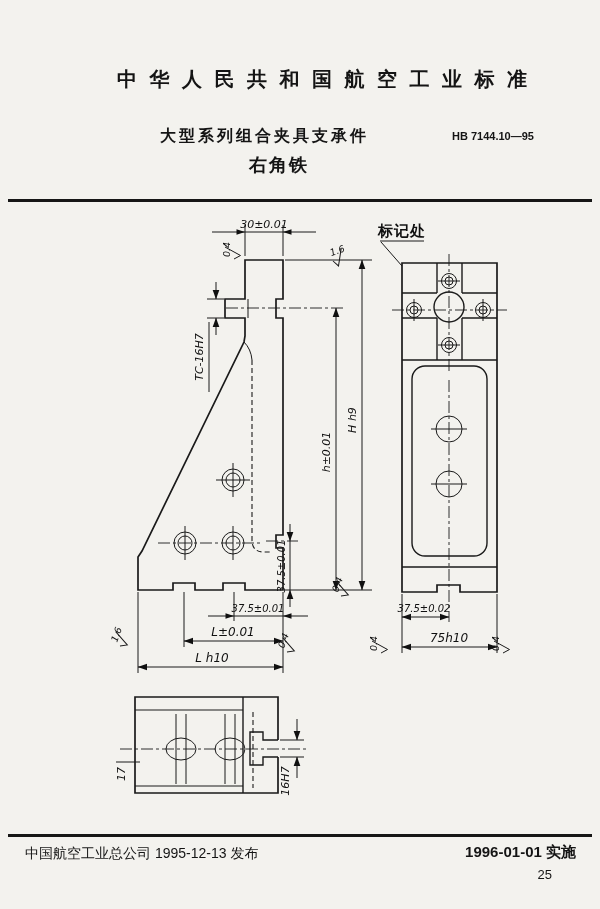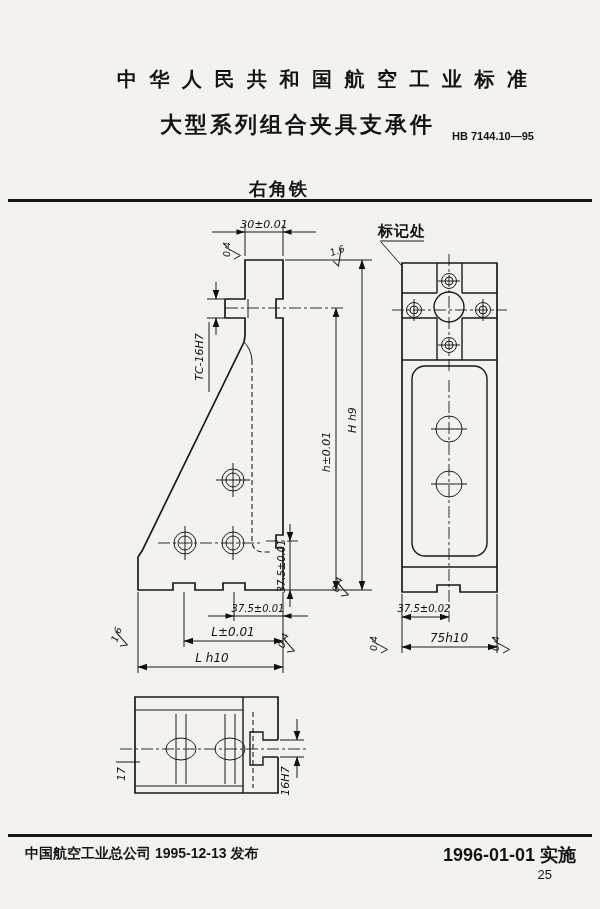--- a/index.html
+++ b/index.html
@@ -3,27 +3,27 @@
 <meta charset="utf-8">
 <style>
   html,body { margin:0; padding:0; background:#d8d8d4; }
   .page {
     position:relative; width:600px; height:909px; margin:0 auto;
     background:#f3f2ee; color:#141414; overflow:hidden;
     font-family:"Liberation Sans", sans-serif;
   }
   .abs { position:absolute; white-space:nowrap; }
   .std-title { left:85px; top:66px; font-size:20px; font-weight:700; letter-spacing:12.5px;margin-left:32px; }
-  .doc-title1 { left:160px; top:110px; font-size:22px; font-weight:700; letter-spacing:3px; }
-  .doc-title2 { left:160px; top:153px; width:238px; text-align:center; font-size:18px; font-weight:700; letter-spacing:2px;margin-top:24px; }
+  .doc-title1 { left:160px; top:126px; font-size:16px; font-weight:700; letter-spacing:3px; }
+  .doc-title2 { left:160px; top:153px; width:238px; text-align:center; font-size:18px; font-weight:700; letter-spacing:2px; }
   .std-no { left:452px; top:130px; font-size:11px; font-weight:700; }
   .rule-top { left:8px; top:199px; width:584px; height:3px; background:#161616; }
   .rule-bottom { left:8px; top:834px; width:584px; height:3px; background:#161616; }
-  .pub { left:25px; top:845px; font-size:14px; font-weight:700; }
-  .impl { left:420px; top:843px; width:156px; text-align:right; font-size:18px; font-weight:700; }
+  .pub { left:25px; top:845px; font-size:14px; font-weight:400; }
+  .impl { left:420px; top:843px; width:156px; text-align:right; font-size:15px; font-weight:700; }
   .pageno { left:512px; top:867px; width:40px; text-align:right; font-size:13px; }
   svg.draw { position:absolute; left:0; top:0; }
   
   .ol  { fill:none; stroke:#1a1a1a; stroke-width:1.7; stroke-linejoin:miter; }
   .ol2 { fill:none; stroke:#1a1a1a; stroke-width:1.4; }
   .tl  { fill:none; stroke:#1a1a1a; stroke-width:1; }
   .cl  { fill:none; stroke:#1a1a1a; stroke-width:.9; stroke-dasharray:12 3 3 3; }
   .hd  { fill:none; stroke:#1a1a1a; stroke-width:1.1; stroke-dasharray:5 3; }
   .dim  { font:italic 11px "DejaVu Sans", sans-serif; fill:#101010; }
   .dims { font:italic 10px "DejaVu Sans", sans-serif; fill:#101010; }

